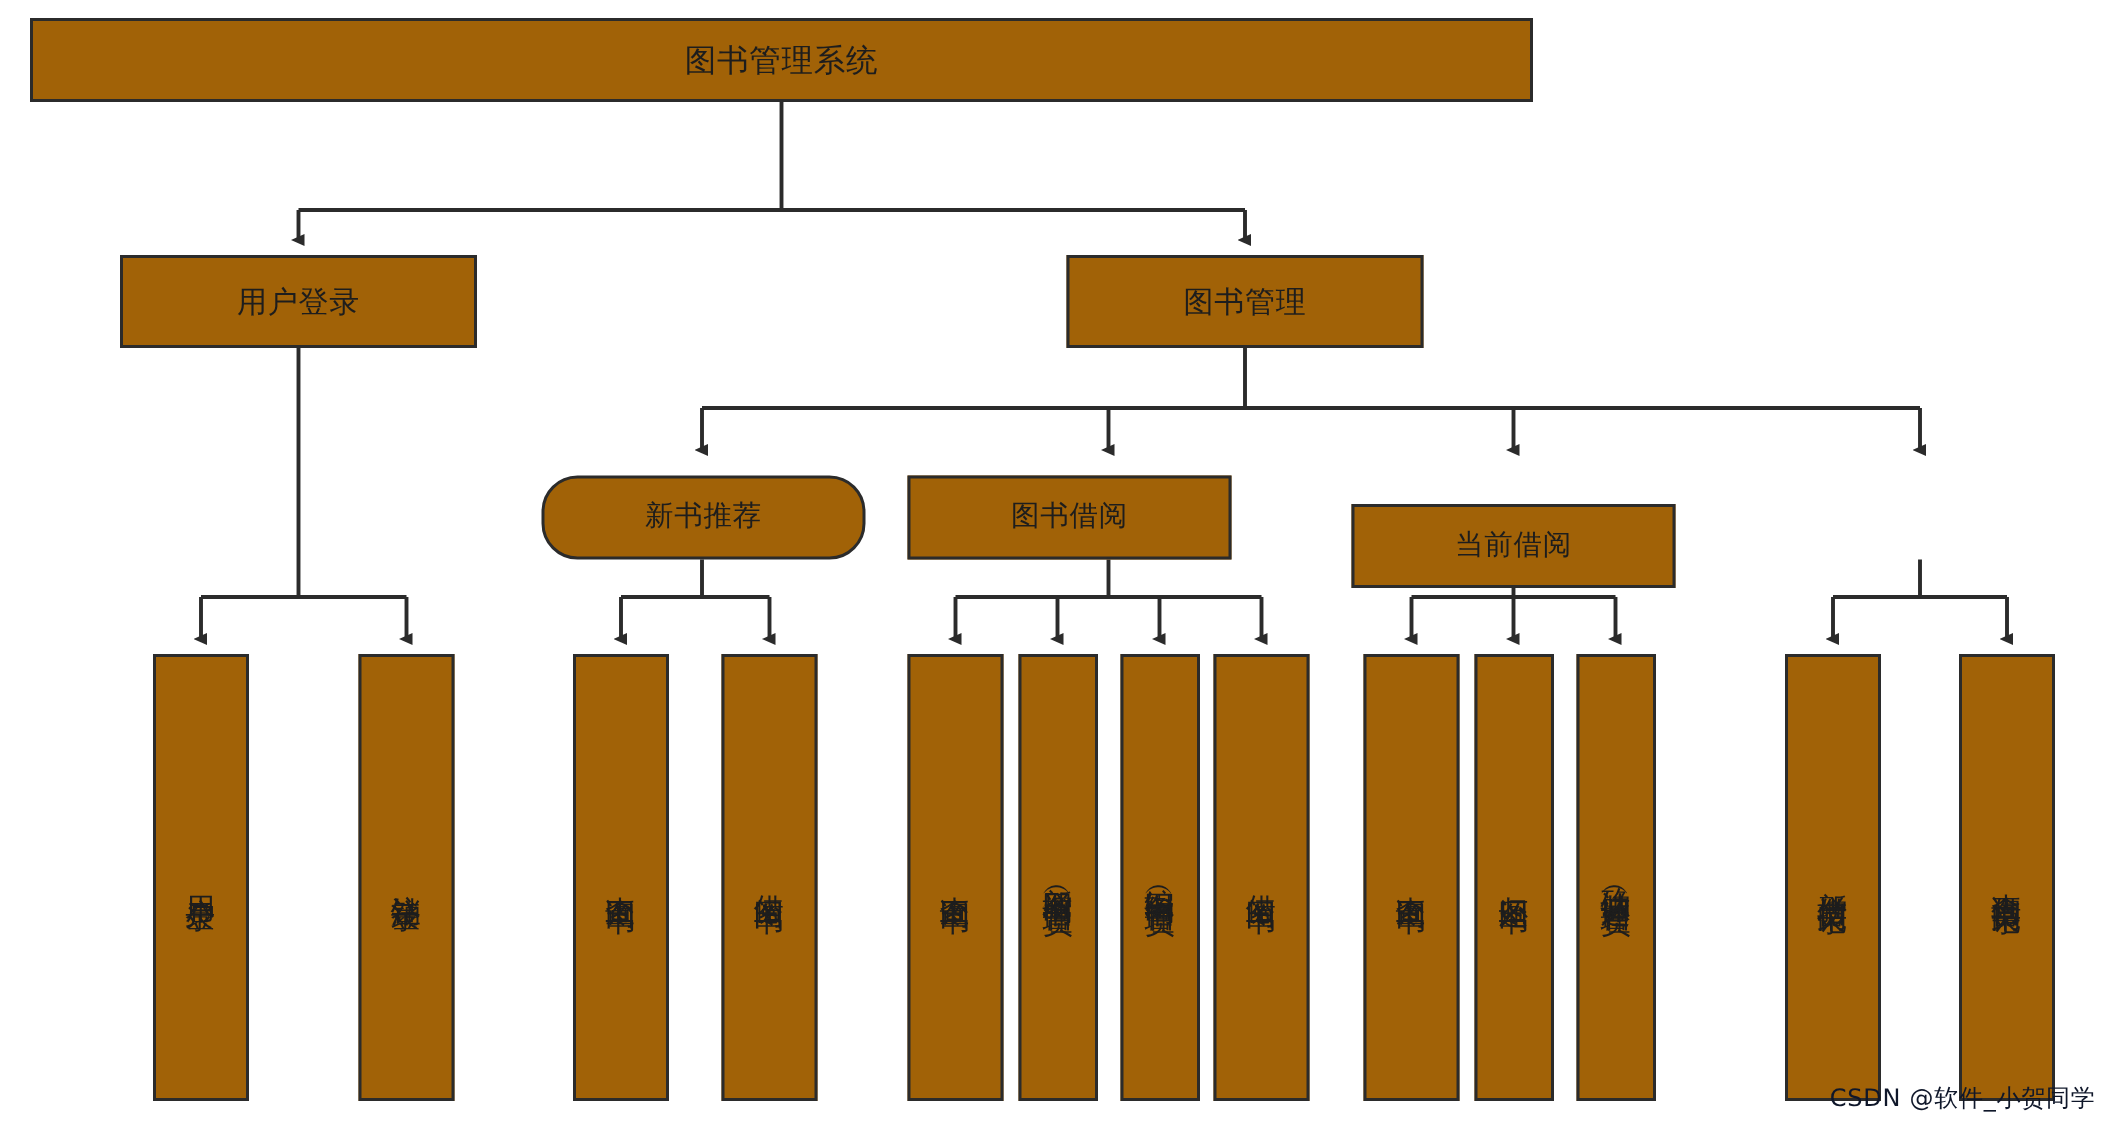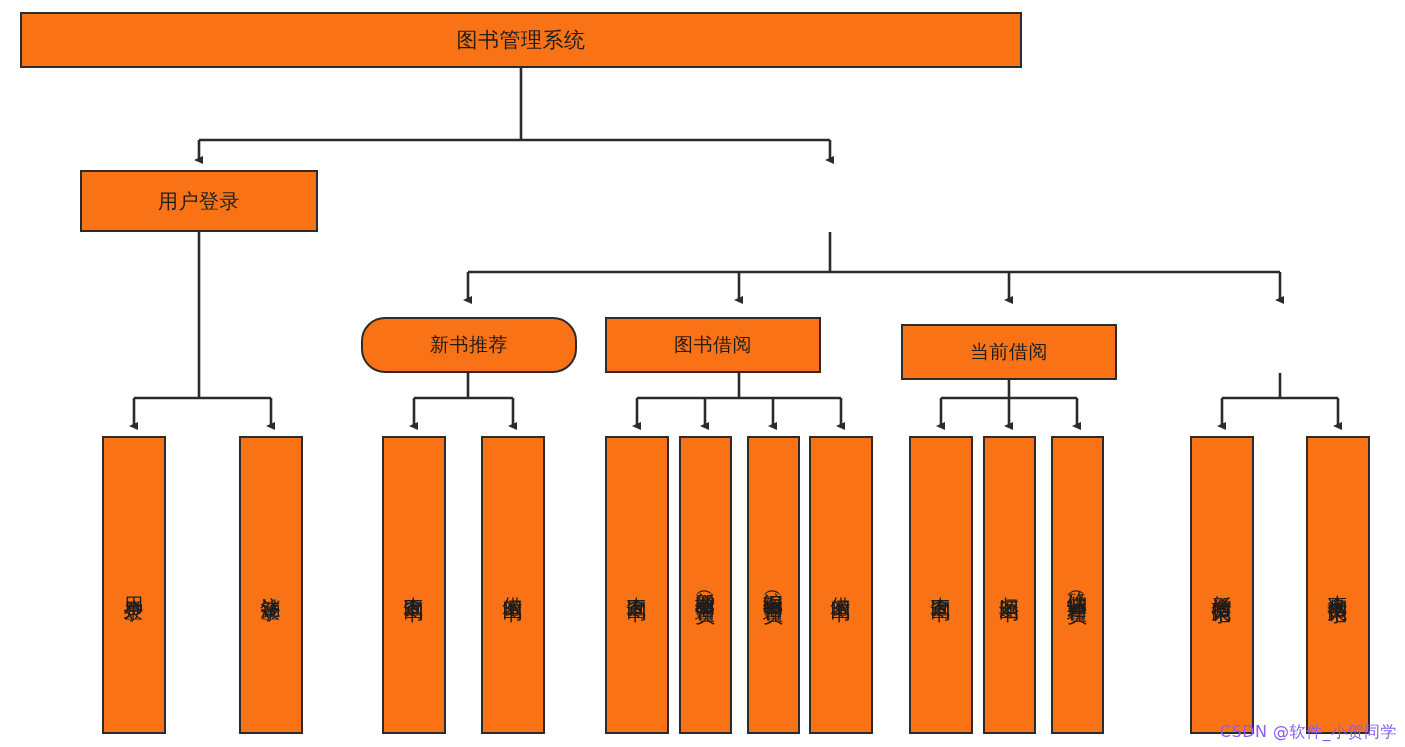--- a/index.html
+++ b/index.html
@@ -25,21 +25,21 @@
     left: 0;
     top: 0;
     width: 1405px;
     height: 747px;
     pointer-events: none;
   }
   
   .node {
     position: absolute;
     box-sizing: border-box;
-    background: #f97316;
+    background: #a16207;
     border: 2px solid #2b2b2b;
     display: flex;
     align-items: center;
     justify-content: center;
     text-align: center;
     z-index: 3;
   }
   .node .label {
     display: block;
     line-height: 1.15;
@@ -62,21 +62,21 @@
     line-height: 1;
     white-space: nowrap;
   }
 
   
   #watermark {
     position: absolute;
     right: 8px;
     bottom: 4px;
     font-size: 16px;
-    color: #8b5cf6;
+    color: #0f172a;
     letter-spacing: 0.5px;
     z-index: 5;
     white-space: nowrap;
   }
 </style>
 </head>
 <body>
 
 <div id="canvas">
 
@@ -131,30 +131,33 @@
   </svg>
 
   <div class="node root" style="left:20px; top:12px; width:1002px; height:56px;">
     <span class="label">图书管理系统</span>
   </div>
 
   <div class="node lvl1" style="left:80px; top:170px; width:238px; height:62px;">
     <span class="label">用户登录</span>
   </div>
 
+  <div class="node lvl1" style="left:711px; top:170px; width:238px; height:62px;">
+    <span class="label">图书管理</span>
+  </div>
 
   <div class="node lvl2" style="left:361px; top:317px; width:216px; height:56px;border-radius:24px;">
     <span class="label">新书推荐</span>
   </div>
 
   <div class="node lvl2" style="left:605px; top:317px; width:216px; height:56px;">
     <span class="label">图书借阅</span>
   </div>
 
-  <div class="node lvl2" style="left:901px; top:324px; width:216px; height:56px;">
+  <div class="node lvl2" style="left:901px; top:336px; width:216px; height:56px;">
     <span class="label">当前借阅</span>
   </div>
 
 
   <div class="node leaf" style="left:102px; top:436px; width:64px; height:298px;">
     <span class="label">用户登录</span>
   </div>
   <div class="node leaf" style="left:239px; top:436px; width:64px; height:298px;">
     <span class="label">注销登录</span>
   </div>

